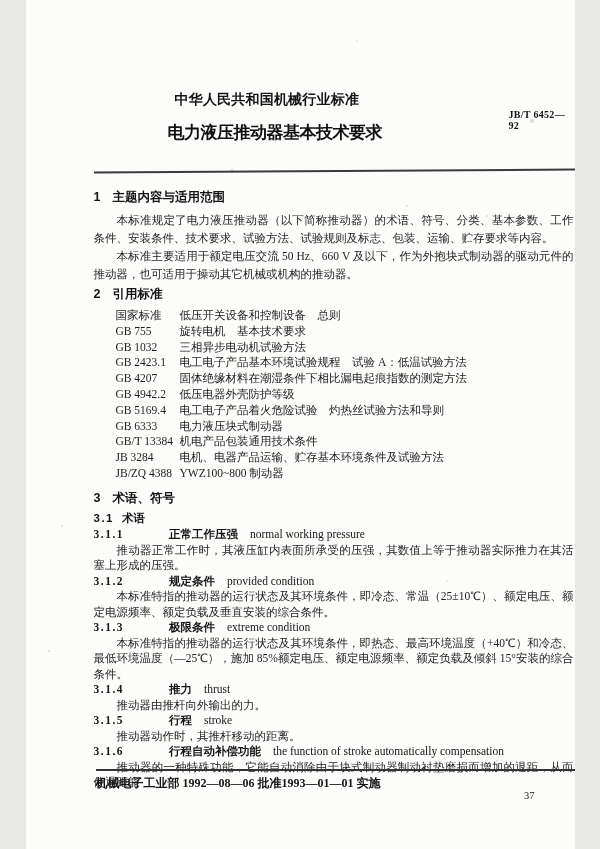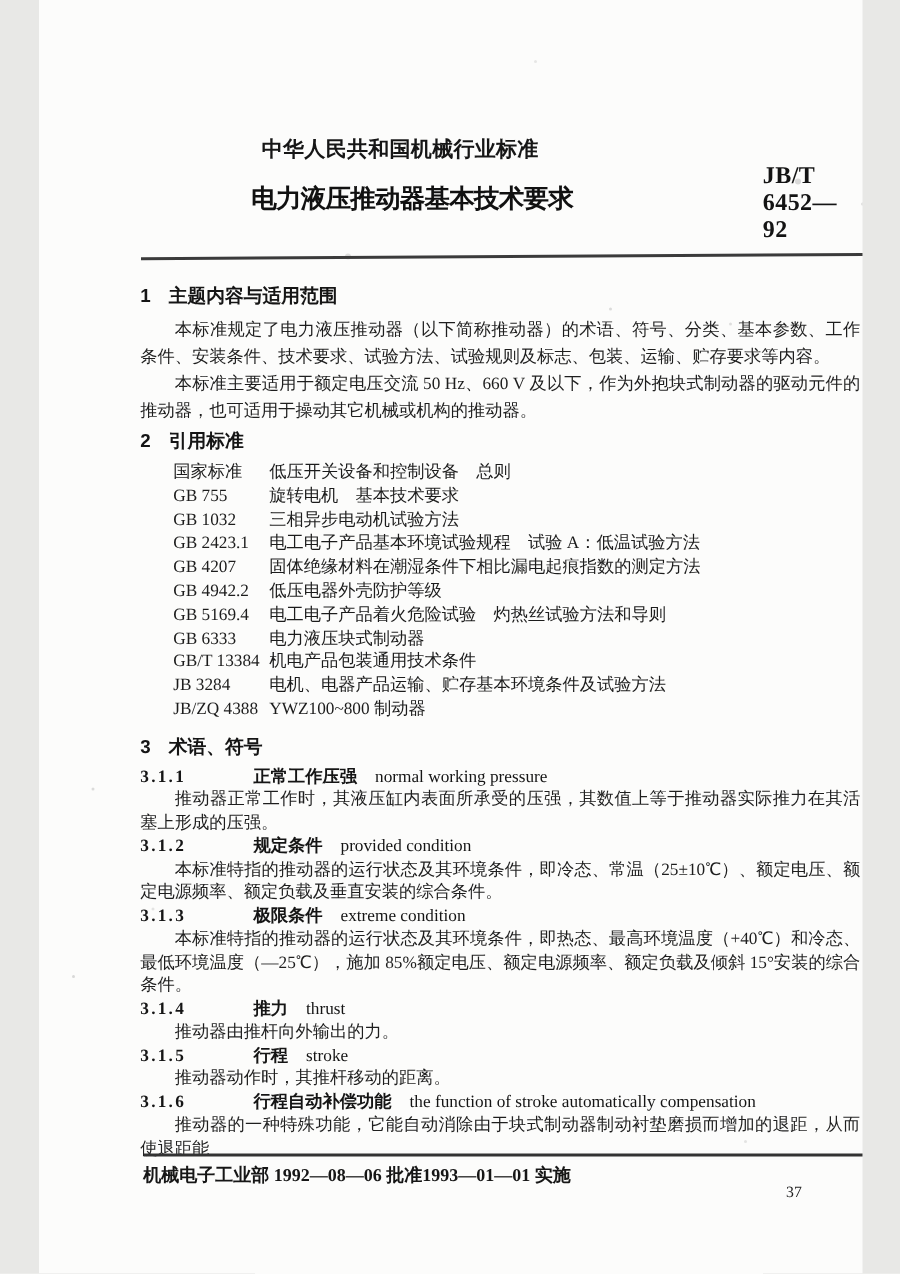--- a/index.html
+++ b/index.html
@@ -41,21 +41,21 @@
     transform-origin: top center;
   }
   .hdr-org {
     position: absolute; left: 149px; top: 91px;
     font-family: "Liberation Sans", sans-serif;
     font-weight: bold; font-size: 14px; letter-spacing: 0.2px;
     color: #161616;
   }
   .hdr-code {
     position: absolute; left: 483px; top: 109px;
-    font-weight: bold; font-size: 16px; letter-spacing: 0.3px;
+    font-weight: bold; font-size: 10px; letter-spacing: 0.3px;
     color: #141414;
   }
   .hdr-title {
     position: absolute; left: 142px; top: 121px;
     font-family: "Liberation Sans", sans-serif;
     font-weight: bold; font-size: 17px; letter-spacing: -0.5px;
     color: #111;
   }
   .hdr-rule {
     position: absolute; left: 68px; top: 170px;
@@ -180,20 +180,23 @@
       </div>
       <div class="ref-row">
         <span class="ref-code">JB/ZQ 4388</span>
         <span class="ref-title">YWZ100~800 制动器</span>
       </div>
     </div>
 
     <div class="sec-heading sec3-heading">
       <span class="sec-num">3</span><span>术语、符号</span>
     </div>
+    <div class="sub-heading">
+      <span class="sub-num">3.1</span><span>术语</span>
+    </div>
 
     <div class="term">
       <div class="term-heading">
         <span class="term-num">3.1.1</span><span class="term-zh">正常工作压强</span><span class="term-en">normal working pressure</span>
       </div>
       <p class="para term-def">推动器正常工作时，其液压缸内表面所承受的压强，其数值上等于推动器实际推力在其活塞上形成的压强。</p>
     </div>
 
     <div class="term">
       <div class="term-heading">

